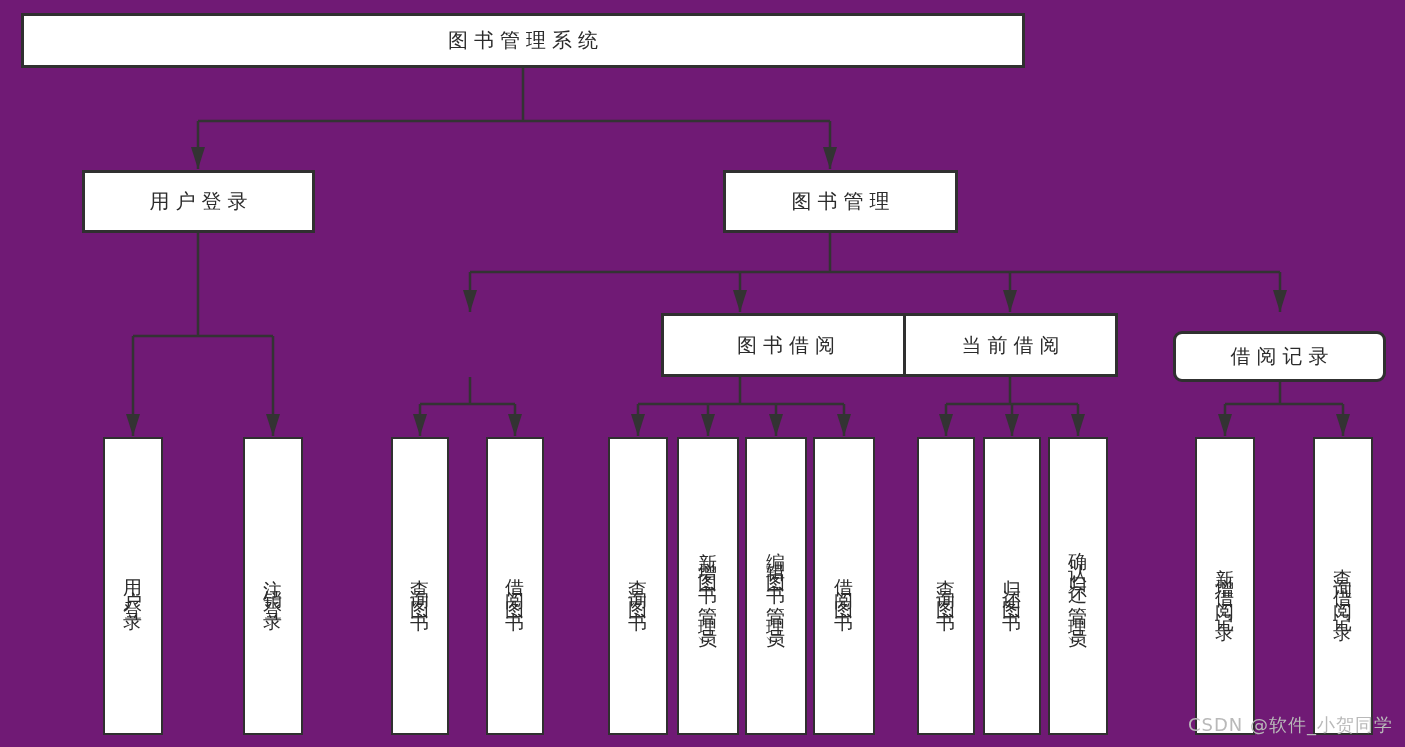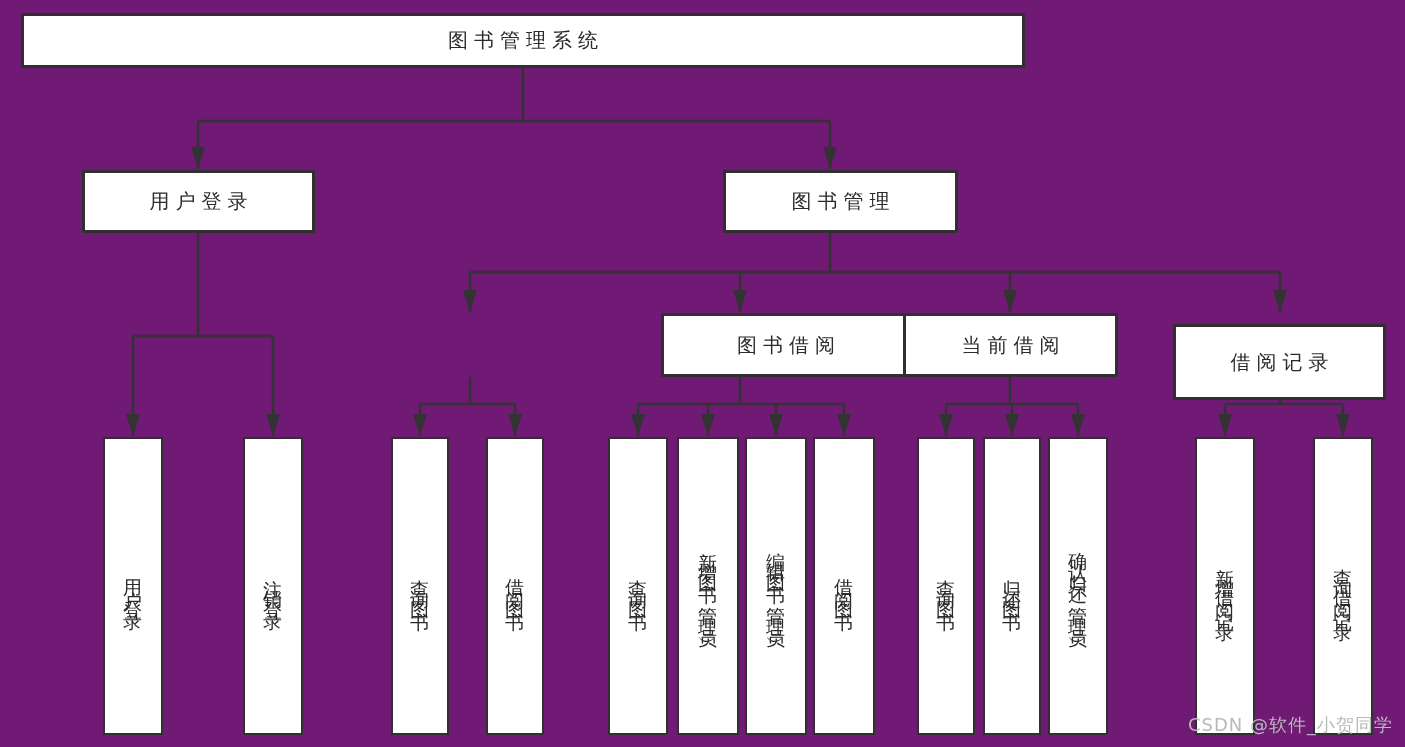--- a/index.html
+++ b/index.html
@@ -111,21 +111,21 @@
   <div class="node h" style="left:688px; top:170px; width:235px; height:63px;margin-left:35px;">
     <span>图书管理</span>
   </div>
 
   <div class="node h" style="left:633px; top:313px; width:250px; height:64px;margin-left:28px;">
     <span>图书借阅</span>
   </div>
   <div class="node h" style="left:903px; top:313px; width:215px; height:64px;">
     <span>当前借阅</span>
   </div>
-  <div class="node h" style="left:1173px; top:324px; width:213px; height:76px;">
+  <div class="node h" style="left:1173px; top:331px; width:213px; height:51px;border-radius:9px;">
     <span>借阅记录</span>
   </div>
 
   <div class="node leaf" style="left:103px; top:437px; width:60px; height:298px;">
     <span>用户登录</span>
   </div>
   <div class="node leaf" style="left:243px; top:437px; width:60px; height:298px;">
     <span>注销登录</span>
   </div>
 

